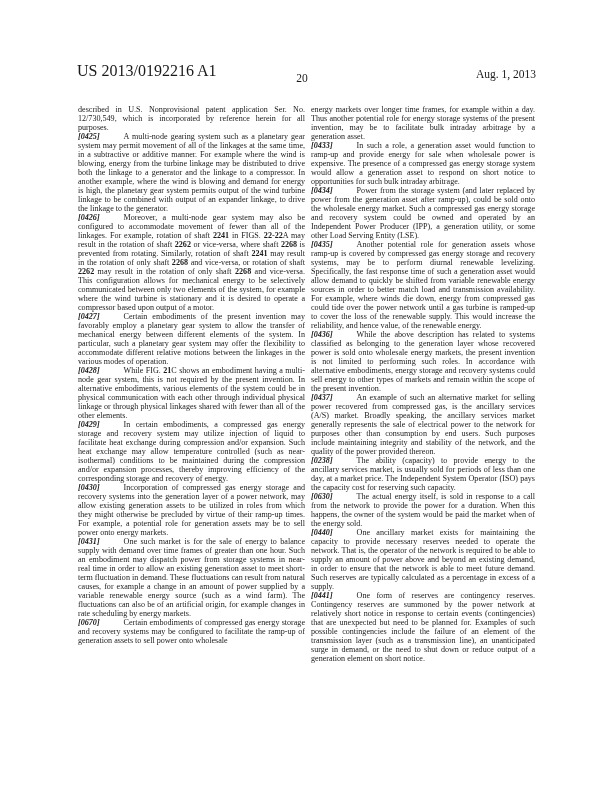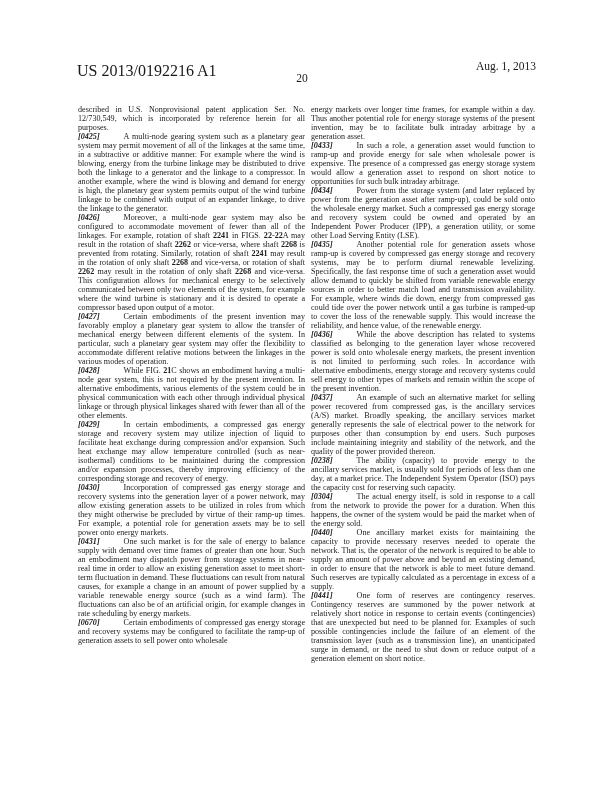--- a/index.html
+++ b/index.html
@@ -1,19 +1,19 @@
 <!DOCTYPE html>
 <html><head>
 <meta charset="utf-8">
 <style>
   html, body { margin: 0; padding: 0; background: #ffffff; }
   body { width: 614px; height: 792px; position: relative; overflow: hidden;
          font-family: "Liberation Serif", "DejaVu Serif", serif; color: #1a1a1a; }
   .hdr-left { position: absolute; left: 77px; top: 62px; font-size: 16px; }
-  .hdr-right { position: absolute; right: 78px; top: 60px; font-size: 11.5px; }
+  .hdr-right { position: absolute; right: 78px; top: 68px; font-size: 11.5px; }
   .hdr-page { position: absolute; left: 0; width: 604px; top: 72px; text-align: center; font-size: 11.5px; }
   .col { position: absolute; top: 105px; width: 227px; font-size: 8.1px; line-height: 9px;
          text-align: justify; hyphens: auto; }
   .col-left { left: 78px; }
   .col-right { left: 311px; width: 224px; }
   .para { margin: 0; text-indent: 0; }
   .pnum { font-weight: bold; margin-right: 24px; font-style: italic; }
 </style>
 </head>
 <body>
@@ -35,17 +35,17 @@
       <p class="para"><span class="pnum">[0670]</span><span>Certain embodiments of compressed gas energy storage and recovery systems may be configured to facilitate the ramp-up of generation assets to sell power onto wholesale</span></p>
     </div>
   <div class="col col-right" id="right-col">
       <p class="para"><span>energy markets over longer time frames, for example within a day. Thus another potential role for energy storage systems of the present invention, may be to facilitate bulk intraday arbitrage by a generation asset.</span></p>
       <p class="para"><span class="pnum">[0433]</span><span>In such a role, a generation asset would function to ramp-up and provide energy for sale when wholesale power is expensive. The presence of a compressed gas energy storage system would allow a generation asset to respond on short notice to opportunities for such bulk intraday arbitrage.</span></p>
       <p class="para"><span class="pnum">[0434]</span><span>Power from the storage system (and later replaced by power from the generation asset after ramp-up), could be sold onto the wholesale energy market. Such a compressed gas energy storage and recovery system could be owned and operated by an Independent Power Producer (IPP), a generation utility, or some other Load Serving Entity (LSE).</span></p>
       <p class="para"><span class="pnum">[0435]</span><span>Another potential role for generation assets whose ramp-up is covered by compressed gas energy storage and recovery systems, may be to perform diurnal renewable levelizing. Specifically, the fast response time of such a generation asset would allow demand to quickly be shifted from variable renewable energy sources in order to better match load and transmission availability. For example, where winds die down, energy from compressed gas could tide over the power network until a gas turbine is ramped-up to cover the loss of the renewable supply. This would increase the reliability, and hence value, of the renewable energy.</span></p>
       <p class="para"><span class="pnum">[0436]</span><span>While the above description has related to systems classified as belonging to the generation layer whose recovered power is sold onto wholesale energy markets, the present invention is not limited to performing such roles. In accordance with alternative embodiments, energy storage and recovery systems could sell energy to other types of markets and remain within the scope of the present invention.</span></p>
       <p class="para"><span class="pnum">[0437]</span><span>An example of such an alternative market for selling power recovered from compressed gas, is the ancillary services (A/S) market. Broadly speaking, the ancillary services market generally represents the sale of electrical power to the network for purposes other than consumption by end users. Such purposes include maintaining integrity and stability of the network, and the quality of the power provided thereon.</span></p>
       <p class="para"><span class="pnum">[0238]</span><span>The ability (capacity) to provide energy to the ancillary services market, is usually sold for periods of less than one day, at a market price. The Independent System Operator (ISO) pays the capacity cost for reserving such capacity.</span></p>
-      <p class="para"><span class="pnum">[0304]</span><span>The actual energy itself, is sold in response to a call from the network to provide the power for a duration. When this happens, the owner of the system would be paid the market when of the energy sold.</span></p>
+      <p class="para"><span class="pnum">[0630]</span><span>The actual energy itself, is sold in response to a call from the network to provide the power for a duration. When this happens, the owner of the system would be paid the market when of the energy sold.</span></p>
       <p class="para"><span class="pnum">[0440]</span><span>One ancillary market exists for maintaining the capacity to provide necessary reserves needed to operate the network. That is, the operator of the network is required to be able to supply an amount of power above and beyond an existing demand, in order to ensure that the network is able to meet future demand. Such reserves are typically calculated as a percentage in excess of a supply.</span></p>
       <p class="para"><span class="pnum">[0441]</span><span>One form of reserves are contingency reserves. Contingency reserves are summoned by the power network at relatively short notice in response to certain events (contingencies) that are unexpected but need to be planned for. Examples of such possible contingencies include the failure of an element of the transmission layer (such as a transmission line), an unanticipated surge in demand, or the need to shut down or reduce output of a generation element on short notice.</span></p>
     </div>
 </div>
 
 </body></html>

